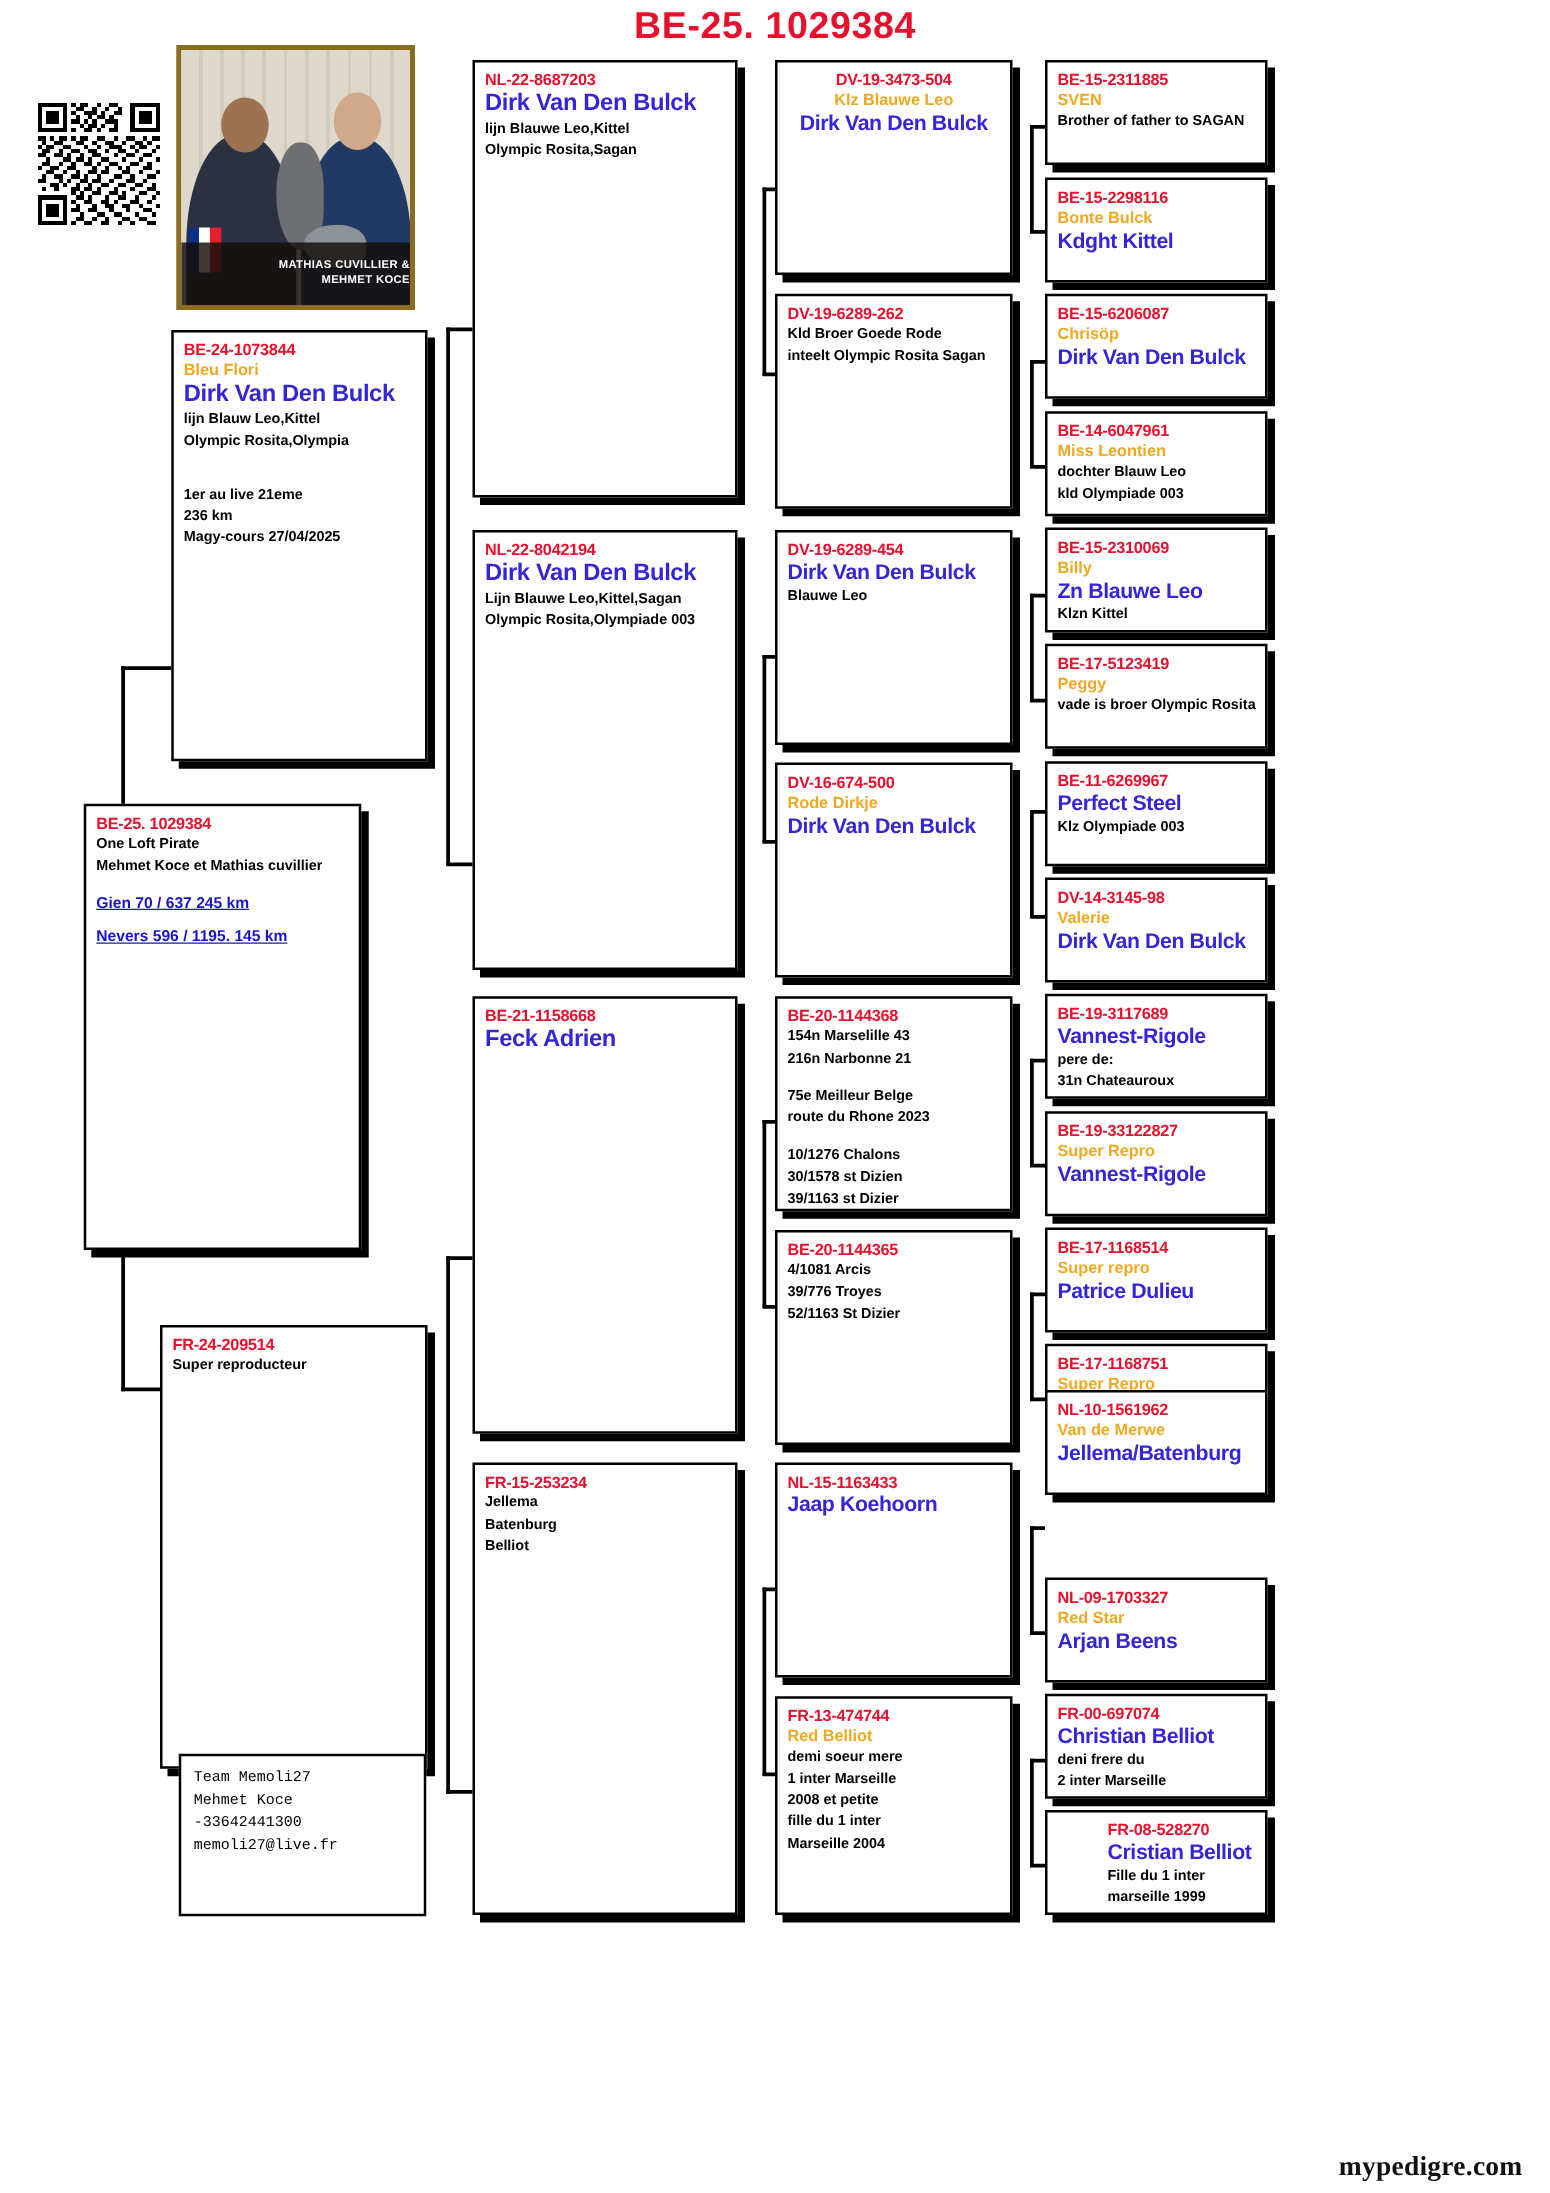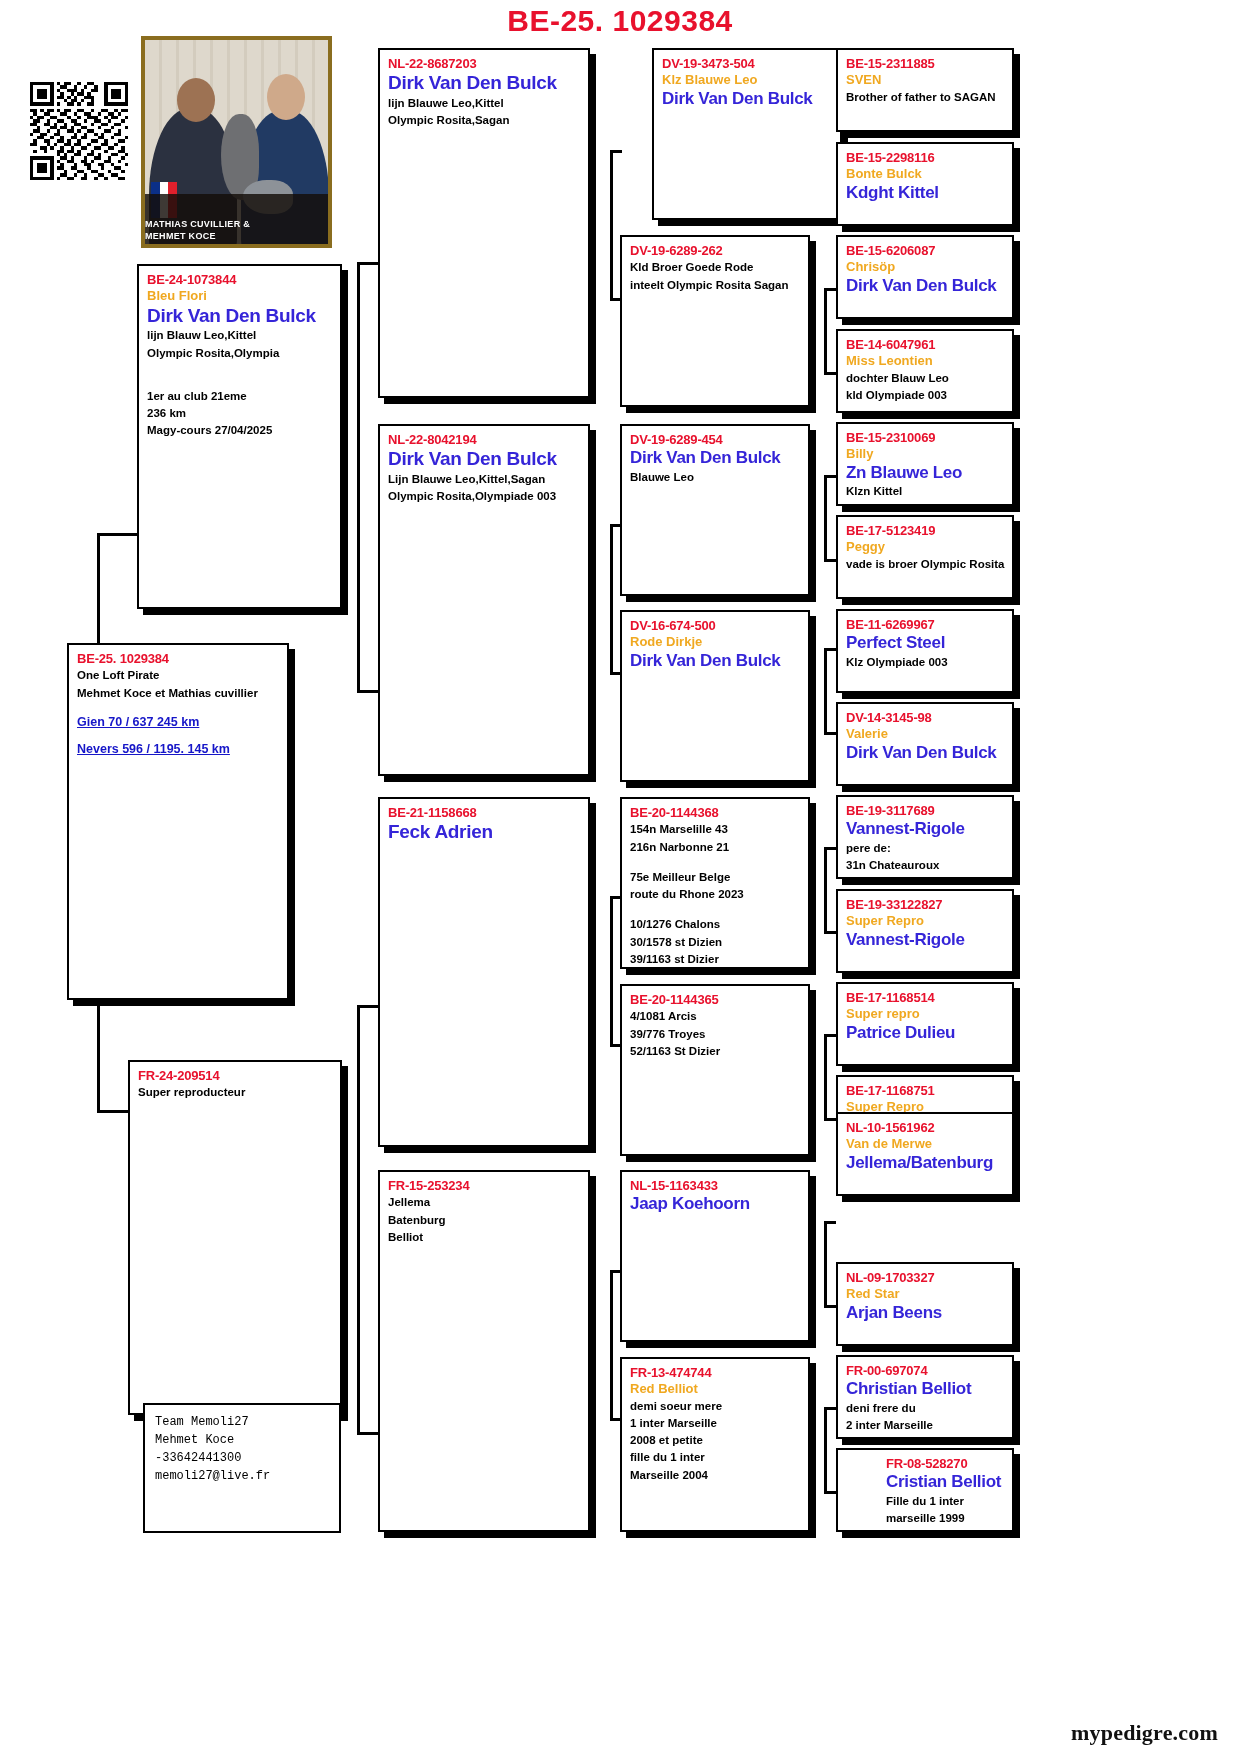--- a/index.html
+++ b/index.html
@@ -60,22 +60,22 @@
     background:linear-gradient(170deg,#cfc8bd 0%,#ded7cb 45%,#b9b1a4 100%);
     overflow:hidden;
   }
   .ph-wall{position:absolute;inset:0;background:
       repeating-linear-gradient(90deg,#ded8cc 0 14px,#d3ccbe 14px 17px);}
   .ph-man{position:absolute;border-radius:46% 46% 10% 10%/60% 60% 10% 10%;}
   .ph-head{position:absolute;border-radius:50%;}
   .ph-bird{position:absolute;background:#6e6f72;border-radius:50% 45% 40% 55%;}
   .ph-caption{
     position:absolute;left:0;right:0;bottom:0;height:50px;
-    background:rgba(20,14,8,.82);color:#fff;text-align:left;
-    font-size:9px;font-weight:bold;line-height:1.35;padding-top:24px;
+    background:rgba(20,14,8,.82);color:#fff;text-align:right;
+    font-size:9px;font-weight:bold;line-height:1.35;padding-top:11px;
     box-sizing:border-box;letter-spacing:.3px;
   }
   .ph-flag{position:absolute;left:6px;bottom:26px;width:26px;height:36px;
     background:linear-gradient(90deg,#0b2f87 0 33%,#ffffff 33% 66%,#e1202c 66% 100%);}
 
   
   .contact{
     position:absolute;left:143px;top:1403px;width:198px;height:130px;
     border:2px solid #000;background:#fff;box-sizing:border-box;
     padding:8px 10px;font-family:"Liberation Mono","DejaVu Sans Mono",monospace;
@@ -367,21 +367,21 @@
   <div class="hline" style="left:824px;top:1491px;width:12px;"></div>
 
   <div class="card" style="left:137px;top:264px;width:205px;height:345px;">
     <div class="ring">BE-24-1073844</div>
     <div class="nick">Bleu Flori</div>
     <div class="breeder">Dirk Van Den Bulck</div>
     <div class="note">lijn Blauw Leo,Kittel</div>
     <div class="note">Olympic Rosita,Olympia</div>
     <div class="gap"></div>
     <div class="gap"></div>
-    <div class="note">1er au club 21eme</div>
+    <div class="note">1er au live 21eme</div>
     <div class="note">236 km</div>
     <div class="note">Magy-cours 27/04/2025</div>
   </div>
 
   <div class="card" style="left:67px;top:643px;width:222px;height:357px;">
     <div class="ring">BE-25. 1029384</div>
     <div class="note">One Loft Pirate</div>
     <div class="note">Mehmet Koce et Mathias cuvillier</div>
     <div class="gap"></div>
     <div class="link">Gien  70 / 637 245 km</div>
@@ -413,21 +413,21 @@
     <div class="breeder">Feck Adrien</div>
   </div>
 
   <div class="card" style="left:378px;top:1170px;width:212px;height:362px;">
     <div class="ring">FR-15-253234</div>
     <div class="note">Jellema</div>
     <div class="note">Batenburg</div>
     <div class="note">Belliot</div>
   </div>
 
-  <div class="card" style="left:652px;top:48px;width:190px;height:172px;">
+  <div class="card" style="left:620px;top:48px;width:190px;height:172px;text-align:center;">
     <div class="ring">DV-19-3473-504</div>
     <div class="nick">Klz Blauwe Leo</div>
     <div class="breeder sm">Dirk Van Den Bulck</div>
   </div>
 
   <div class="card" style="left:620px;top:235px;width:190px;height:172px;">
     <div class="ring">DV-19-6289-262</div>
     <div class="note">Kld Broer Goede Rode</div>
     <div class="note">inteelt Olympic Rosita Sagan</div>
   </div>

